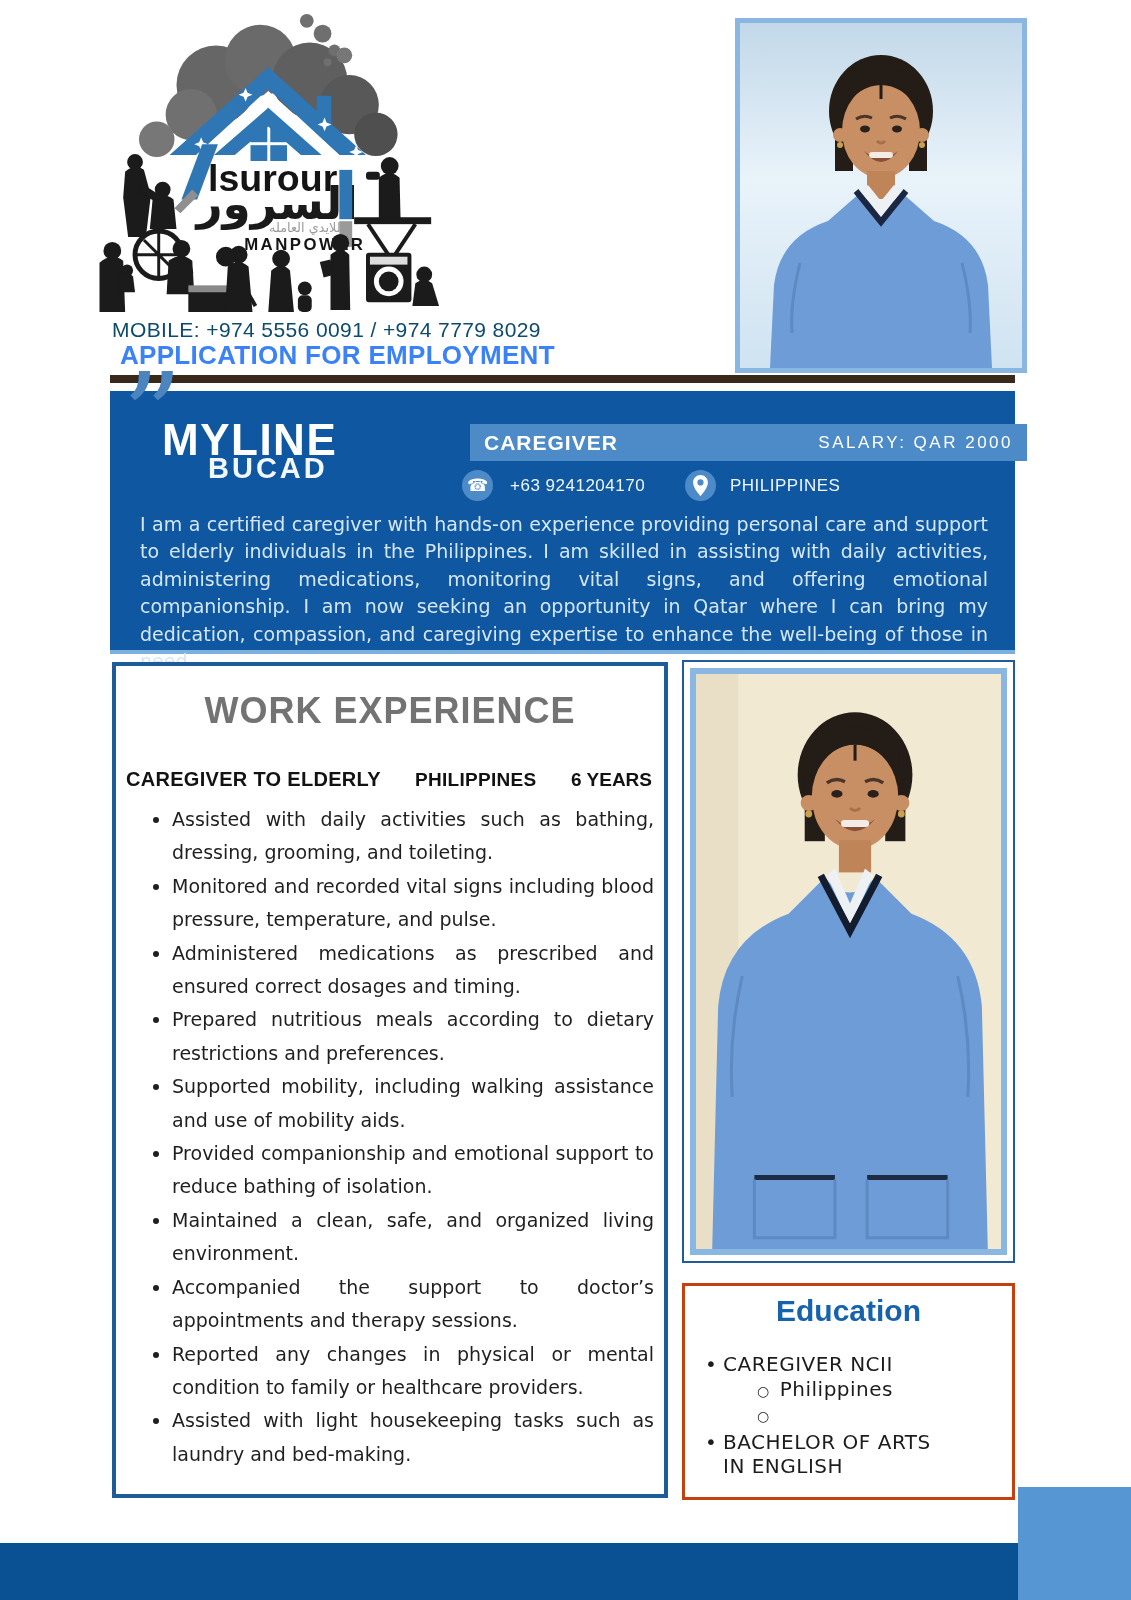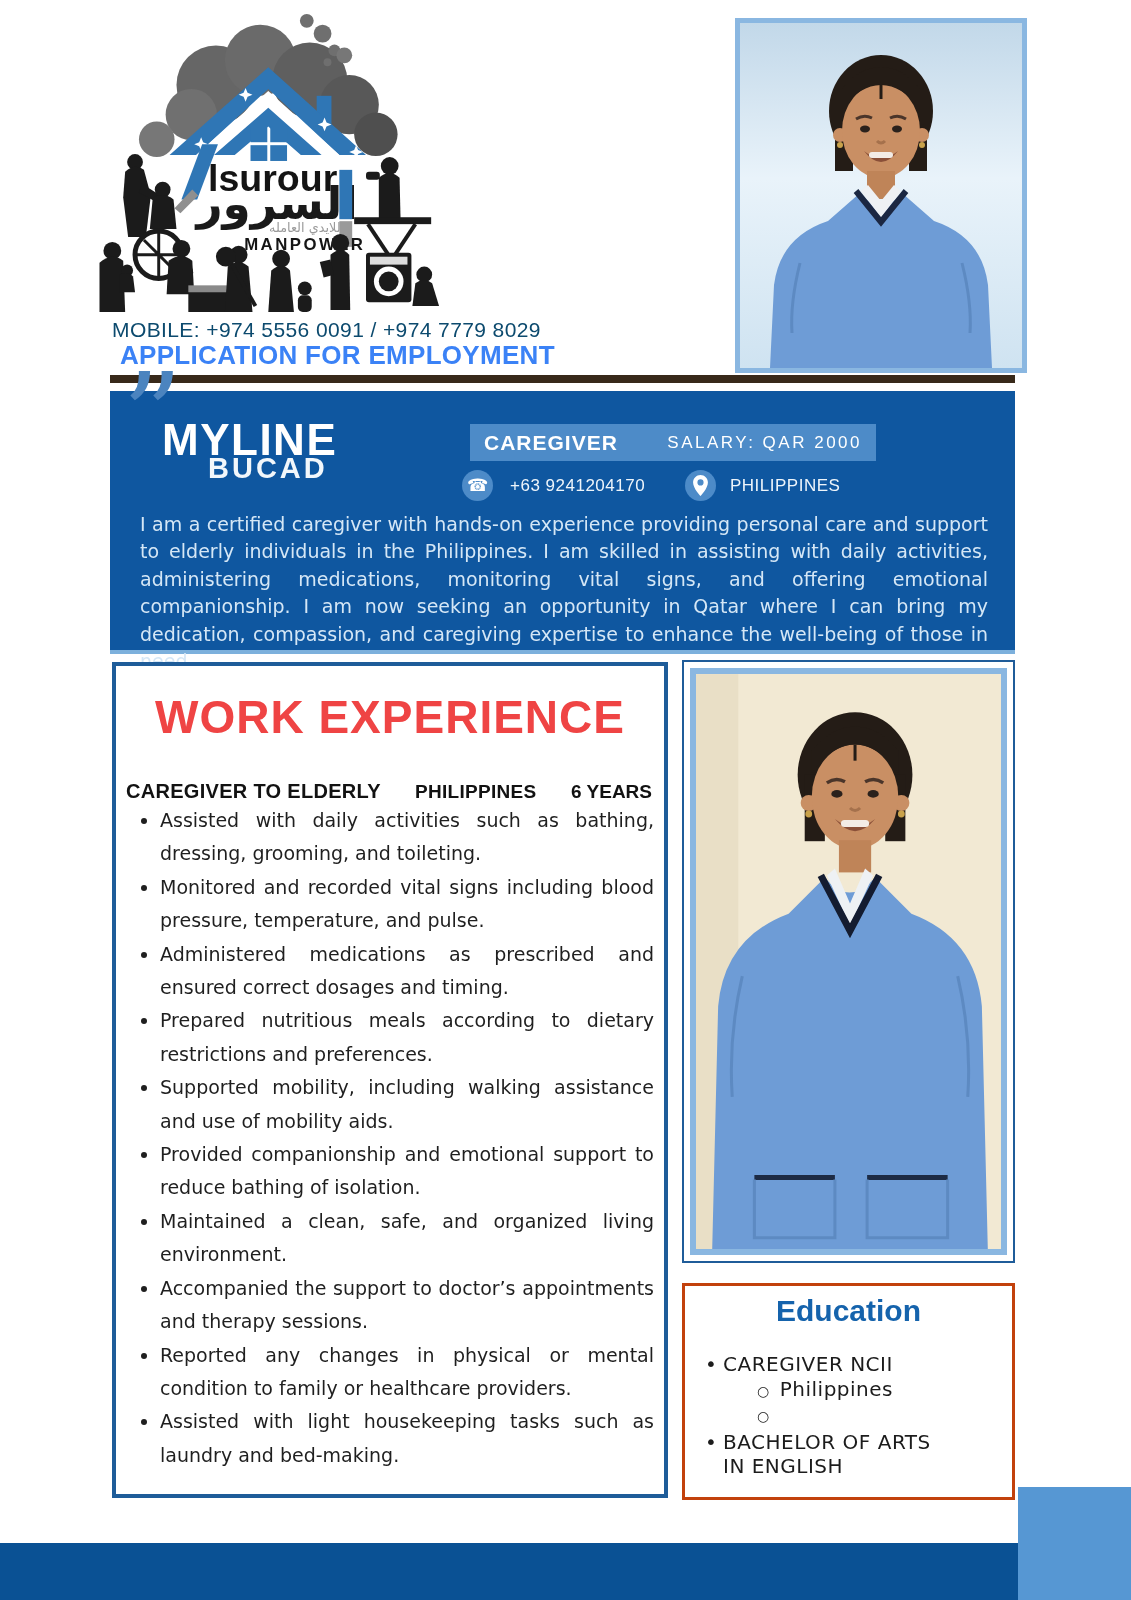--- a/index.html
+++ b/index.html
@@ -11,43 +11,43 @@
   .mobile-line{left:112px;top:318px;font-size:21px;color:#0c4a6e;letter-spacing:.4px;}
   .app-title{left:120px;top:340px;font-size:26px;font-weight:700;color:#3b82f6;letter-spacing:.3px;}
   .brown-bar{left:110px;top:375px;width:905px;height:8px;background:#38291a;}
 
   
   .banner{left:110px;top:391px;width:905px;height:259px;background:#0f57a0;border-bottom:4px solid #7cb0dc;}
   .quote{position:absolute;left:12px;top:-34px;font-family:"DejaVu Serif",serif;font-size:118px;
          color:#4b84bf;line-height:1;}
   .first-name{position:absolute;left:52px;top:24px;font-size:44px;font-weight:700;color:#fff;letter-spacing:1.5px;}
   .last-name{position:absolute;left:98px;top:61px;font-size:29px;font-weight:700;color:#f2f7fb;letter-spacing:3px;}
-  .role-bar{position:absolute;left:360px;top:33px;width:406px;height:37px;background:#4d8bc8;
+  .role-bar{position:absolute;left:360px;top:33px;width:557px;height:37px;background:#4d8bc8;
             display:flex;align-items:center;justify-content:space-between;padding:0 14px;box-sizing:border-box;}
   .role-label{font-size:21px;font-weight:700;color:#fff;letter-spacing:1px;}
   .salary-label{font-size:17px;color:#fff;letter-spacing:2.5px;}
   .badge{position:absolute;width:31px;height:31px;border-radius:50%;background:#4d8bc8;
          display:flex;align-items:center;justify-content:center;}
   .badge-phone{left:352px;top:79px;}
   .badge-loc{left:575px;top:79px;}
   .phone-glyph{color:#fff;font-size:17px;font-family:"DejaVu Sans",sans-serif;line-height:1;}
   .contact-text{position:absolute;top:85px;font-size:17px;color:#eef5fb;letter-spacing:.5px;}
   .phone-text{left:400px;}
   .loc-text{left:620px;}
   .summary{position:absolute;left:30px;top:120px;width:848px;font-family:"DejaVu Sans",sans-serif;
            font-size:19px;line-height:27.4px;color:#d5e7f6;text-align:justify;}
 
   
   .work-box{left:112px;top:662px;width:556px;height:836px;border:4px solid #1e5c99;background:#fff;box-sizing:border-box;}
-  .we-heading{margin-top:24px;text-align:center;font-size:46px;font-weight:700;color:#ef4444;letter-spacing:1px;}
+  .we-heading{margin-top:24px;text-align:center;font-size:36px;font-weight:700;color:#737373;letter-spacing:1px;}
   .job-row{display:flex;align-items:baseline;margin:36px 12px 0 10px;}
   .job-title{font-size:20px;font-weight:700;color:#121212;letter-spacing:.3px;text-align:right;}
   .job-location{font-size:19px;font-weight:700;color:#121212;margin-left:34px;letter-spacing:.3px;}
   .job-duration{font-size:19px;font-weight:700;color:#121212;margin-left:auto;}
-  ul.bullets{margin:1px 8px 0 0;padding-left:44px;}
+  ul.bullets{margin:12px 8px 0 0;padding-left:56px;}
   ul.bullets li{font-family:"DejaVu Sans",sans-serif;font-size:19px;line-height:33.4px;
                 color:#1f1f1f;text-align:justify;padding-right:2px;}
 
   
   .photo-top{left:735px;top:18px;width:282px;height:345px;border:5px solid #8ab7e1;box-sizing:content-box;background:#dcebf5;}
   .photo-bottom-box{left:682px;top:660px;width:333px;height:603px;border:2px solid #1f5c99;
                     padding:6px;box-sizing:border-box;background:#fff;}
   .photo-bottom-inner{width:100%;height:100%;border:6px solid #8ab7e1;box-sizing:border-box;background:#f2e9d3;overflow:hidden;}
   .edu-box{left:682px;top:1283px;width:333px;height:217px;border:3px solid #c2410c;background:#fff;box-sizing:border-box;}
   .edu-heading{margin-top:8px;text-align:center;font-size:30px;font-weight:700;color:#1563ac;}

